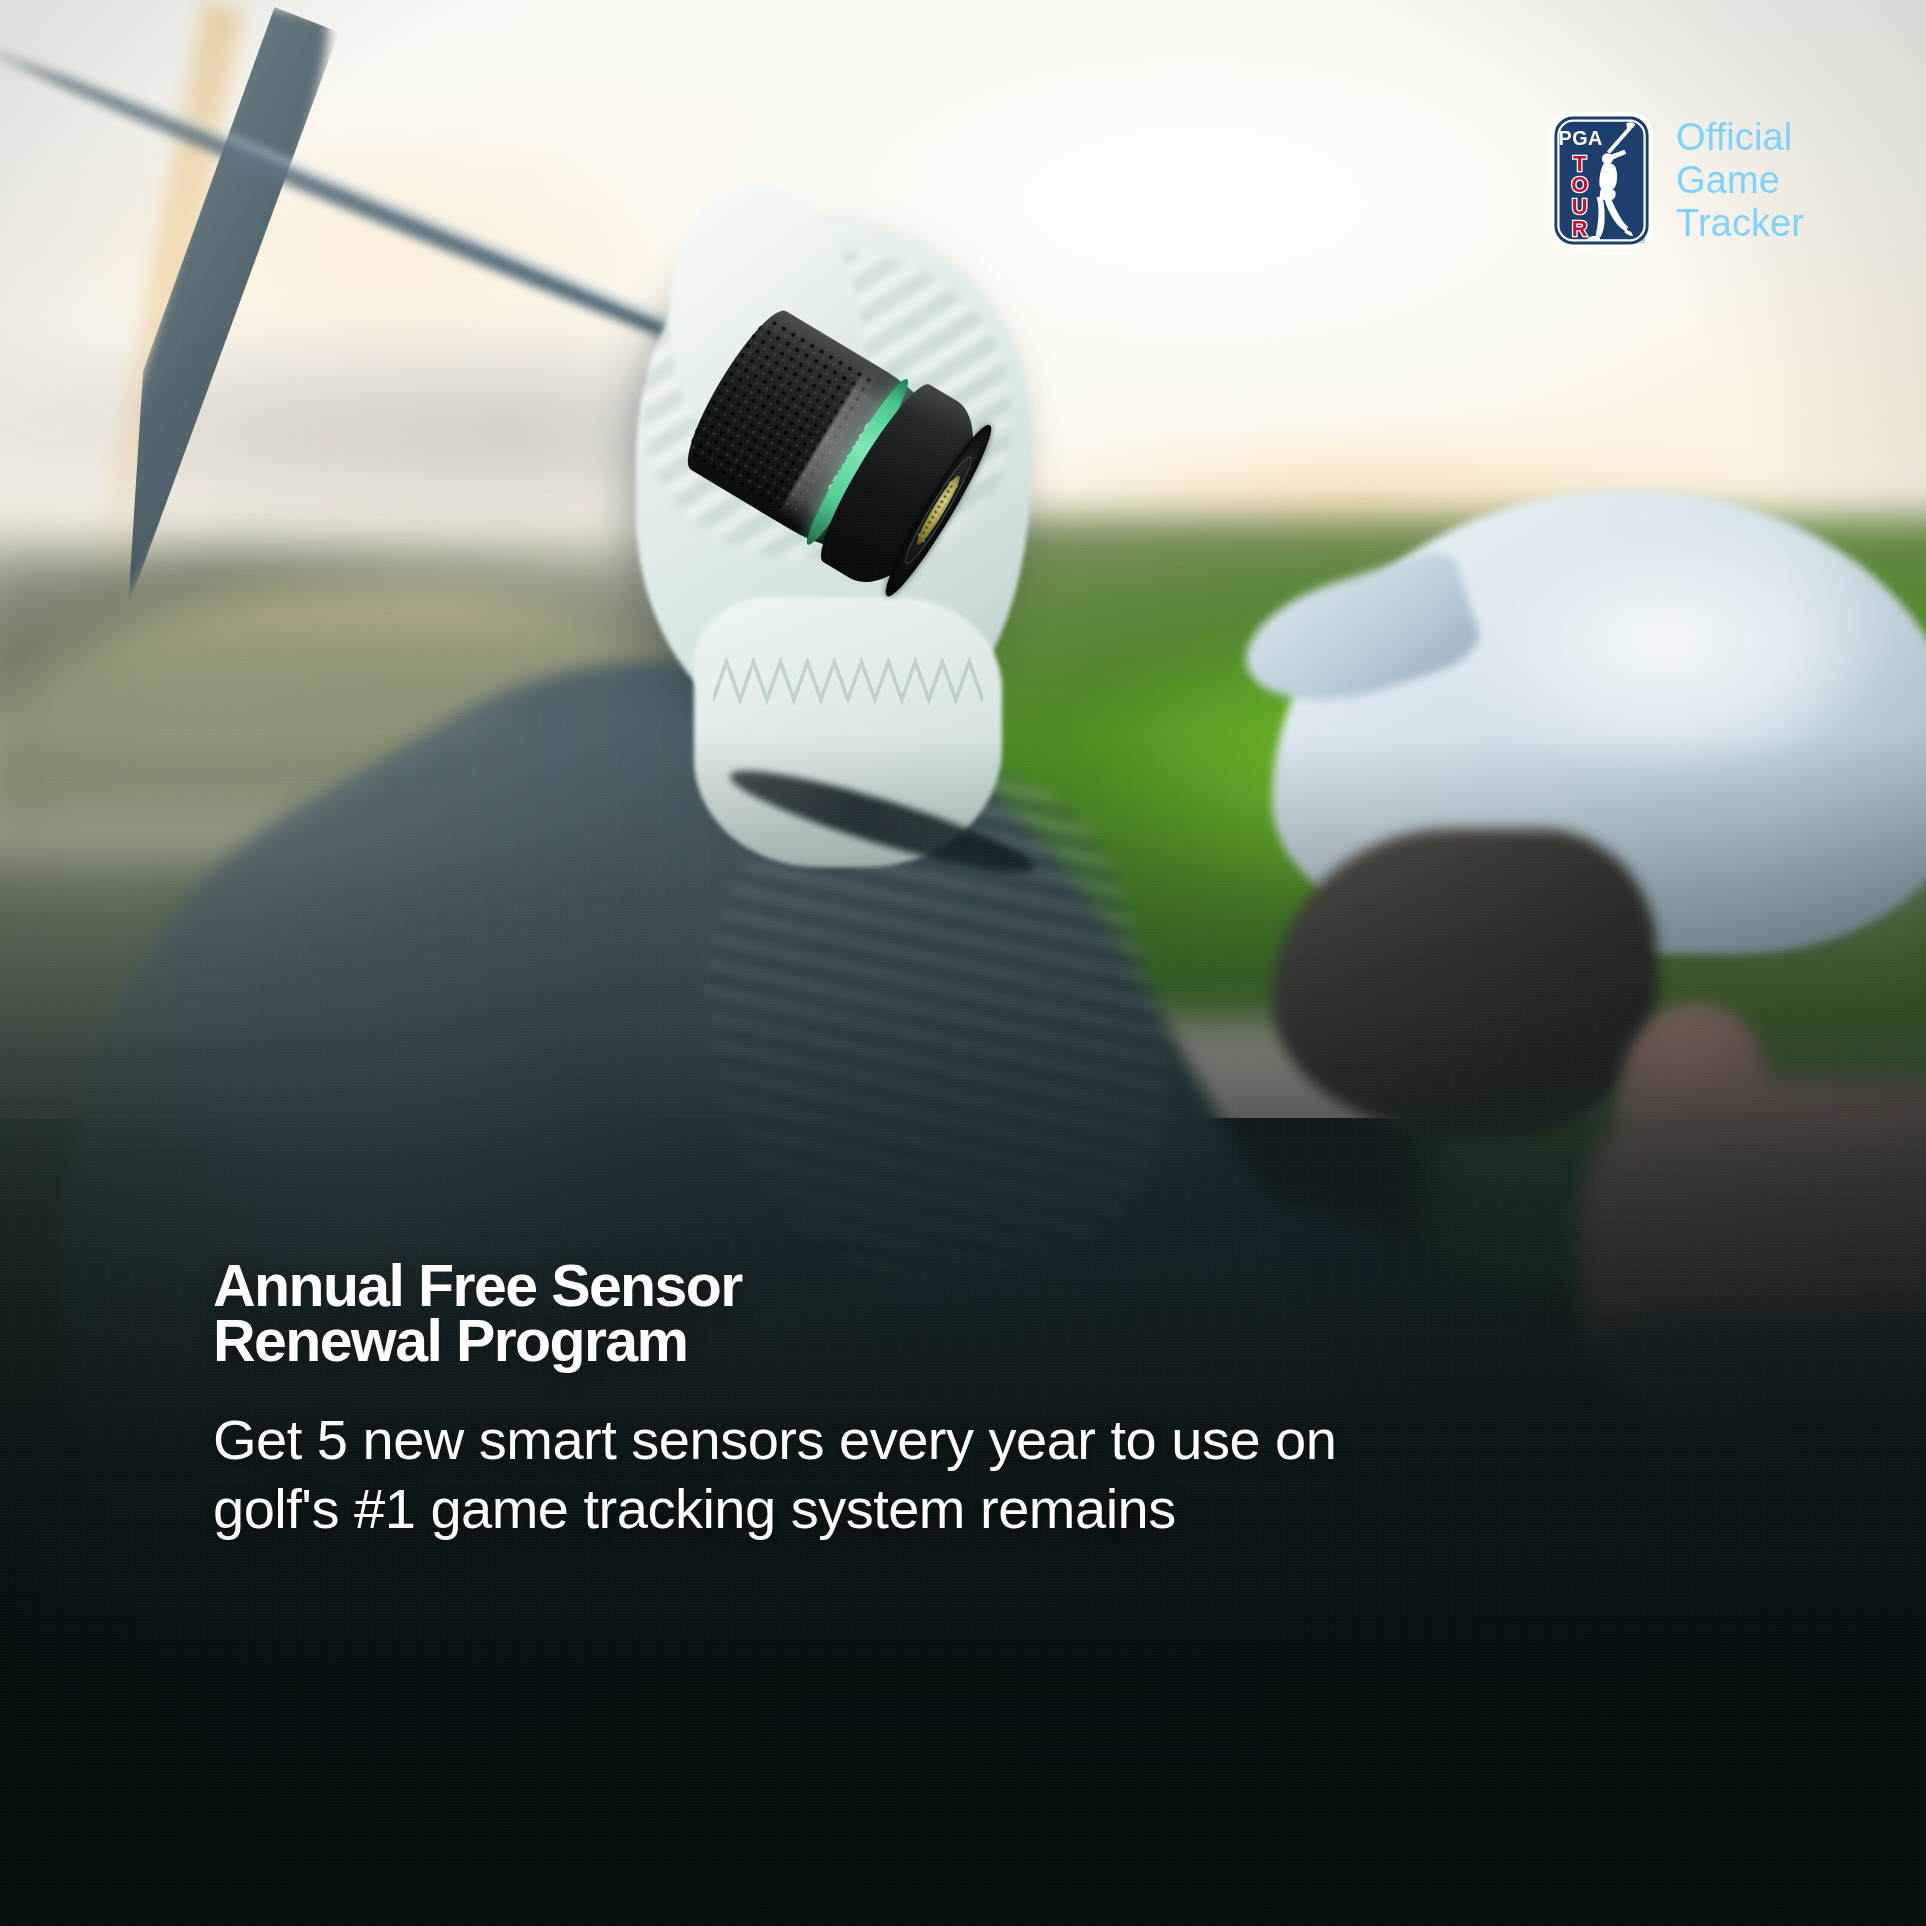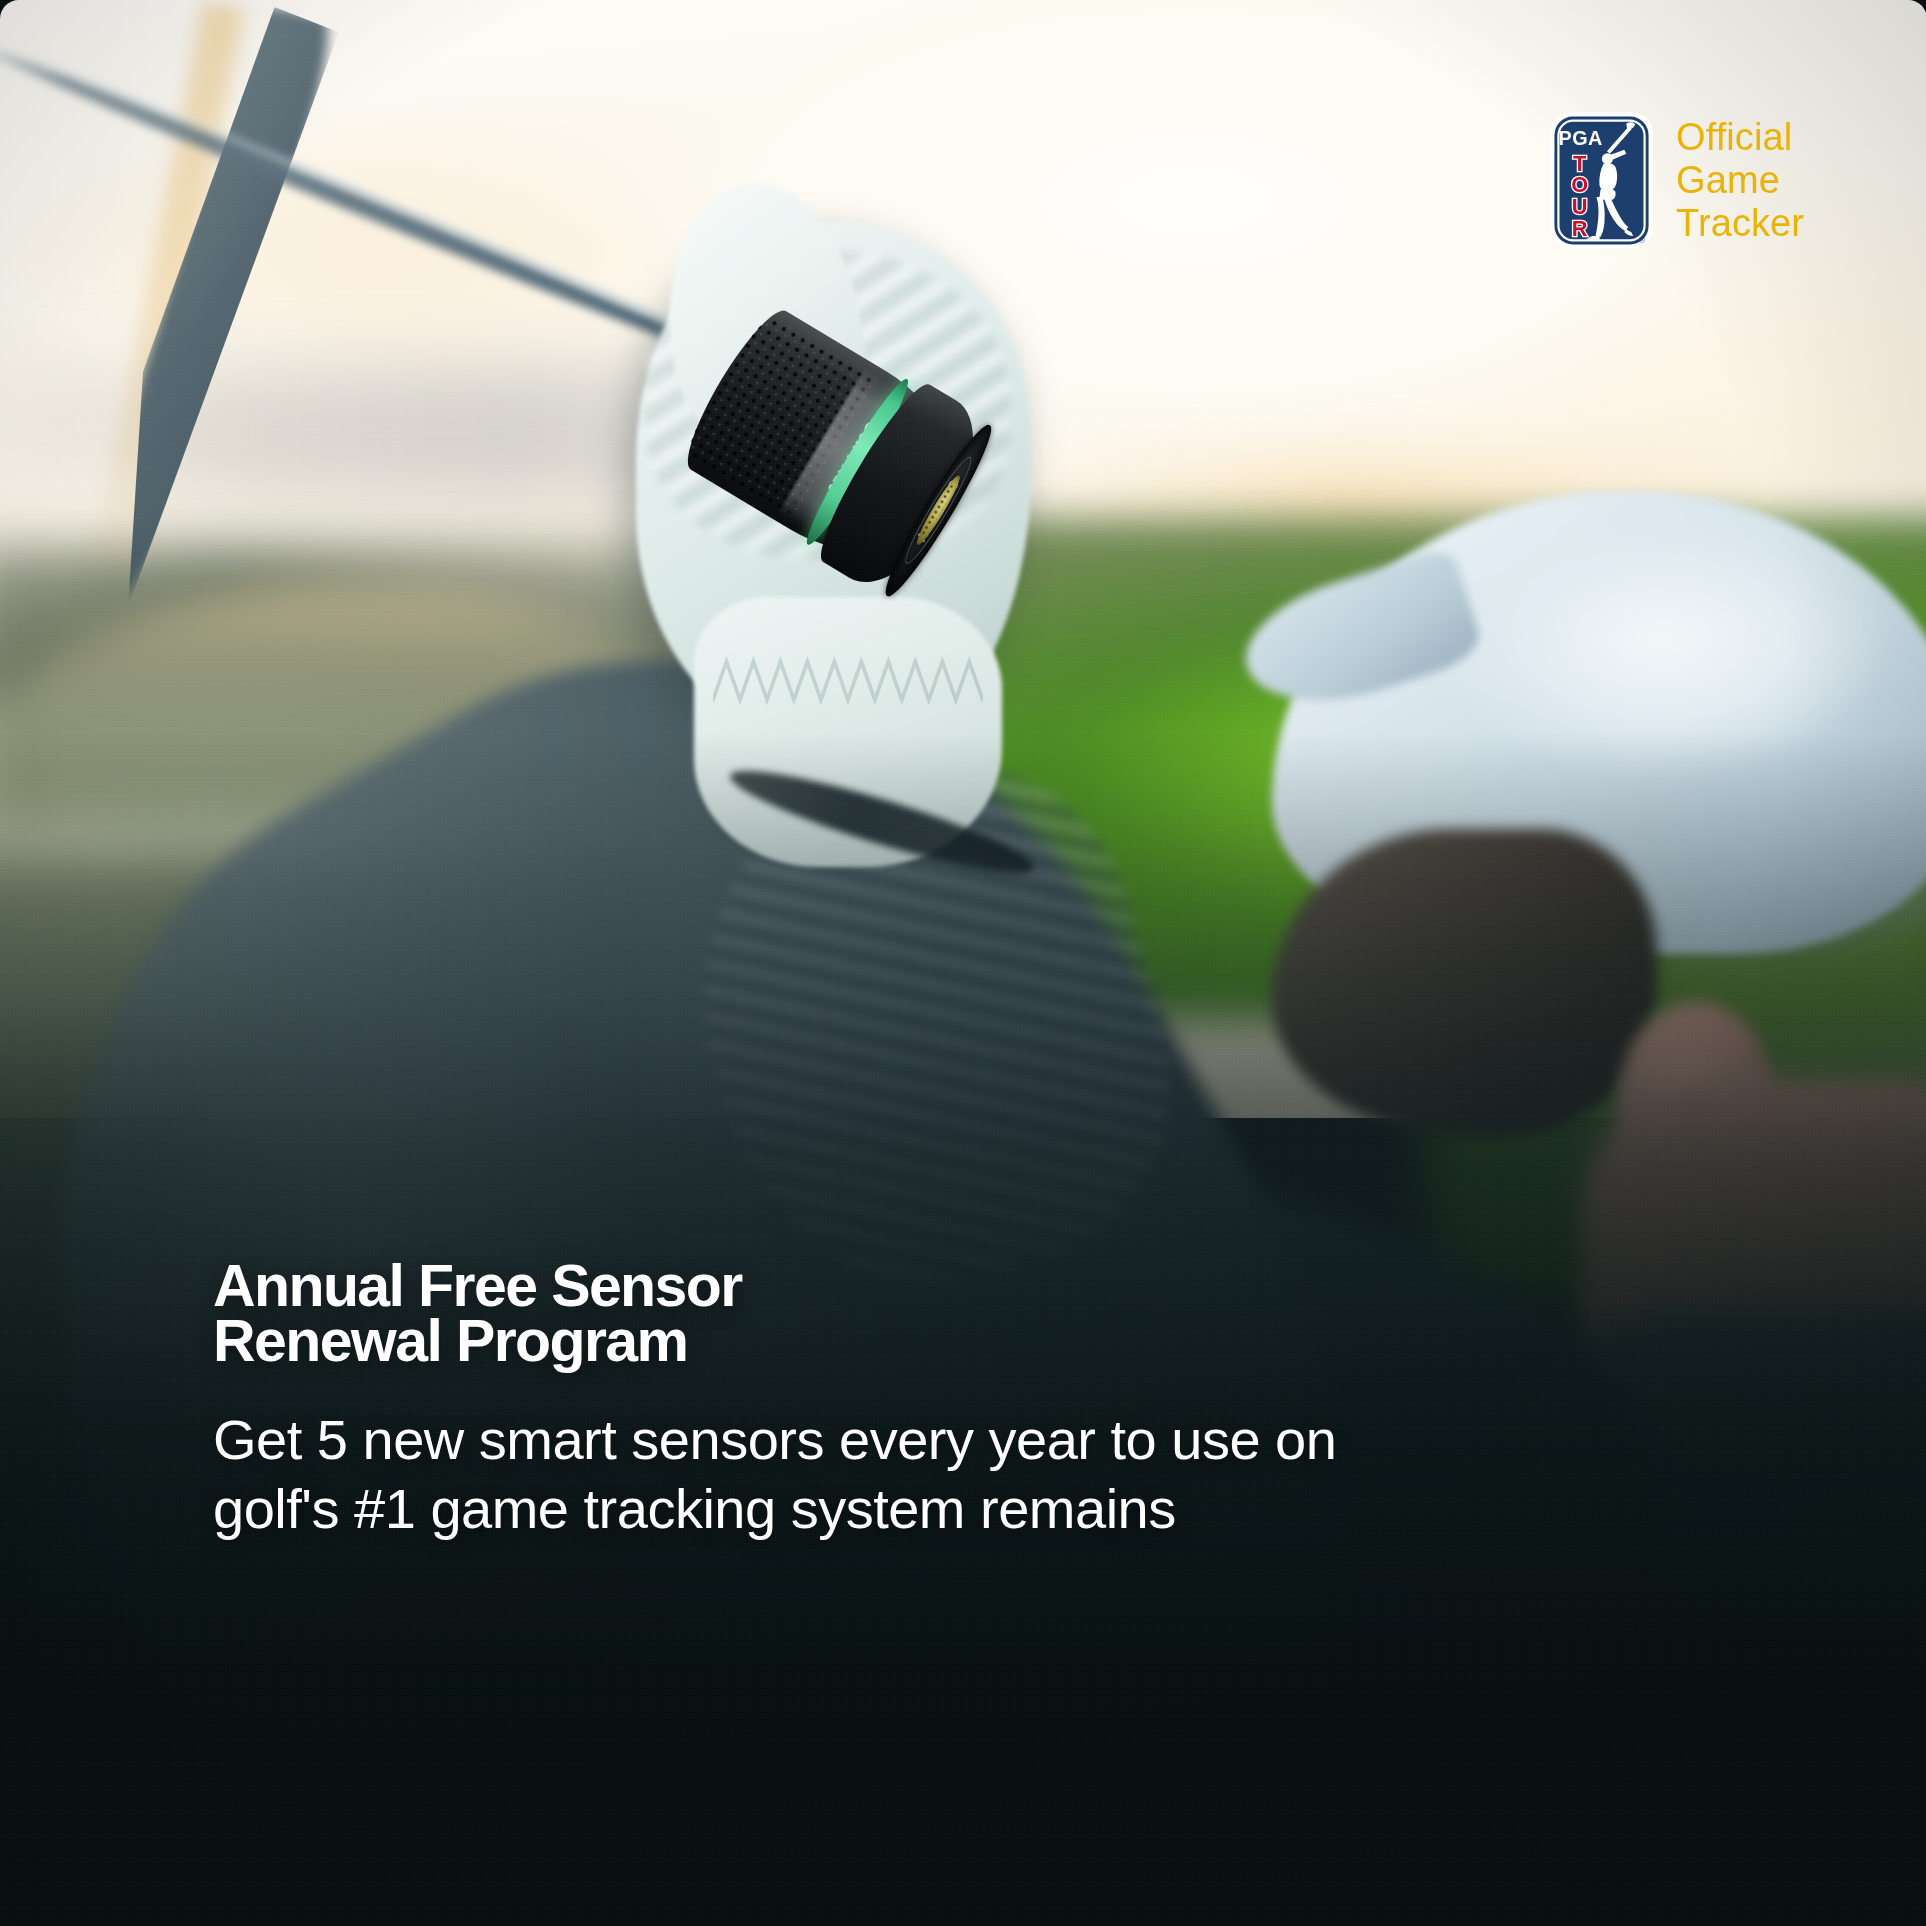--- a/index.html
+++ b/index.html
@@ -9,21 +9,20 @@
     overflow:hidden;
     background:#0b1113;
     font-family:"Liberation Sans", sans-serif;
   }
 
   #stage {
     position:relative;
     width:1927px; height:1927px;
     overflow:hidden;
     background:#0d1315;
-    border-radius:19px;
   }
 
   
   .photo { position:absolute; inset:0; overflow:hidden; }
 
   
   .sky {
     position:absolute; left:0; top:0; width:100%; height:58%;
     background:
       radial-gradient(ellipse 60% 45% at 62% 18%, #fffefb 0%, #fdfaf2 40%, rgba(253,247,233,0) 75%),
@@ -490,21 +489,21 @@
 
   
   .pga-badge {
     position:absolute;
     left:1549px; top:111px;
     display:flex; align-items:center; gap:22px;
   }
   .pga-shield { width:105px; height:139px; display:block; flex:0 0 auto; }
   .pga-words {
     font-size:38px; line-height:1.13;
-    color:#eab308;
+    color:#7dd3fc;
     letter-spacing:0.1px;
     font-weight:400;
   }
   .pga-words div { white-space:nowrap; }
 
   
   .copy {
     position:absolute;
     left:213px;
     top:1259px;

